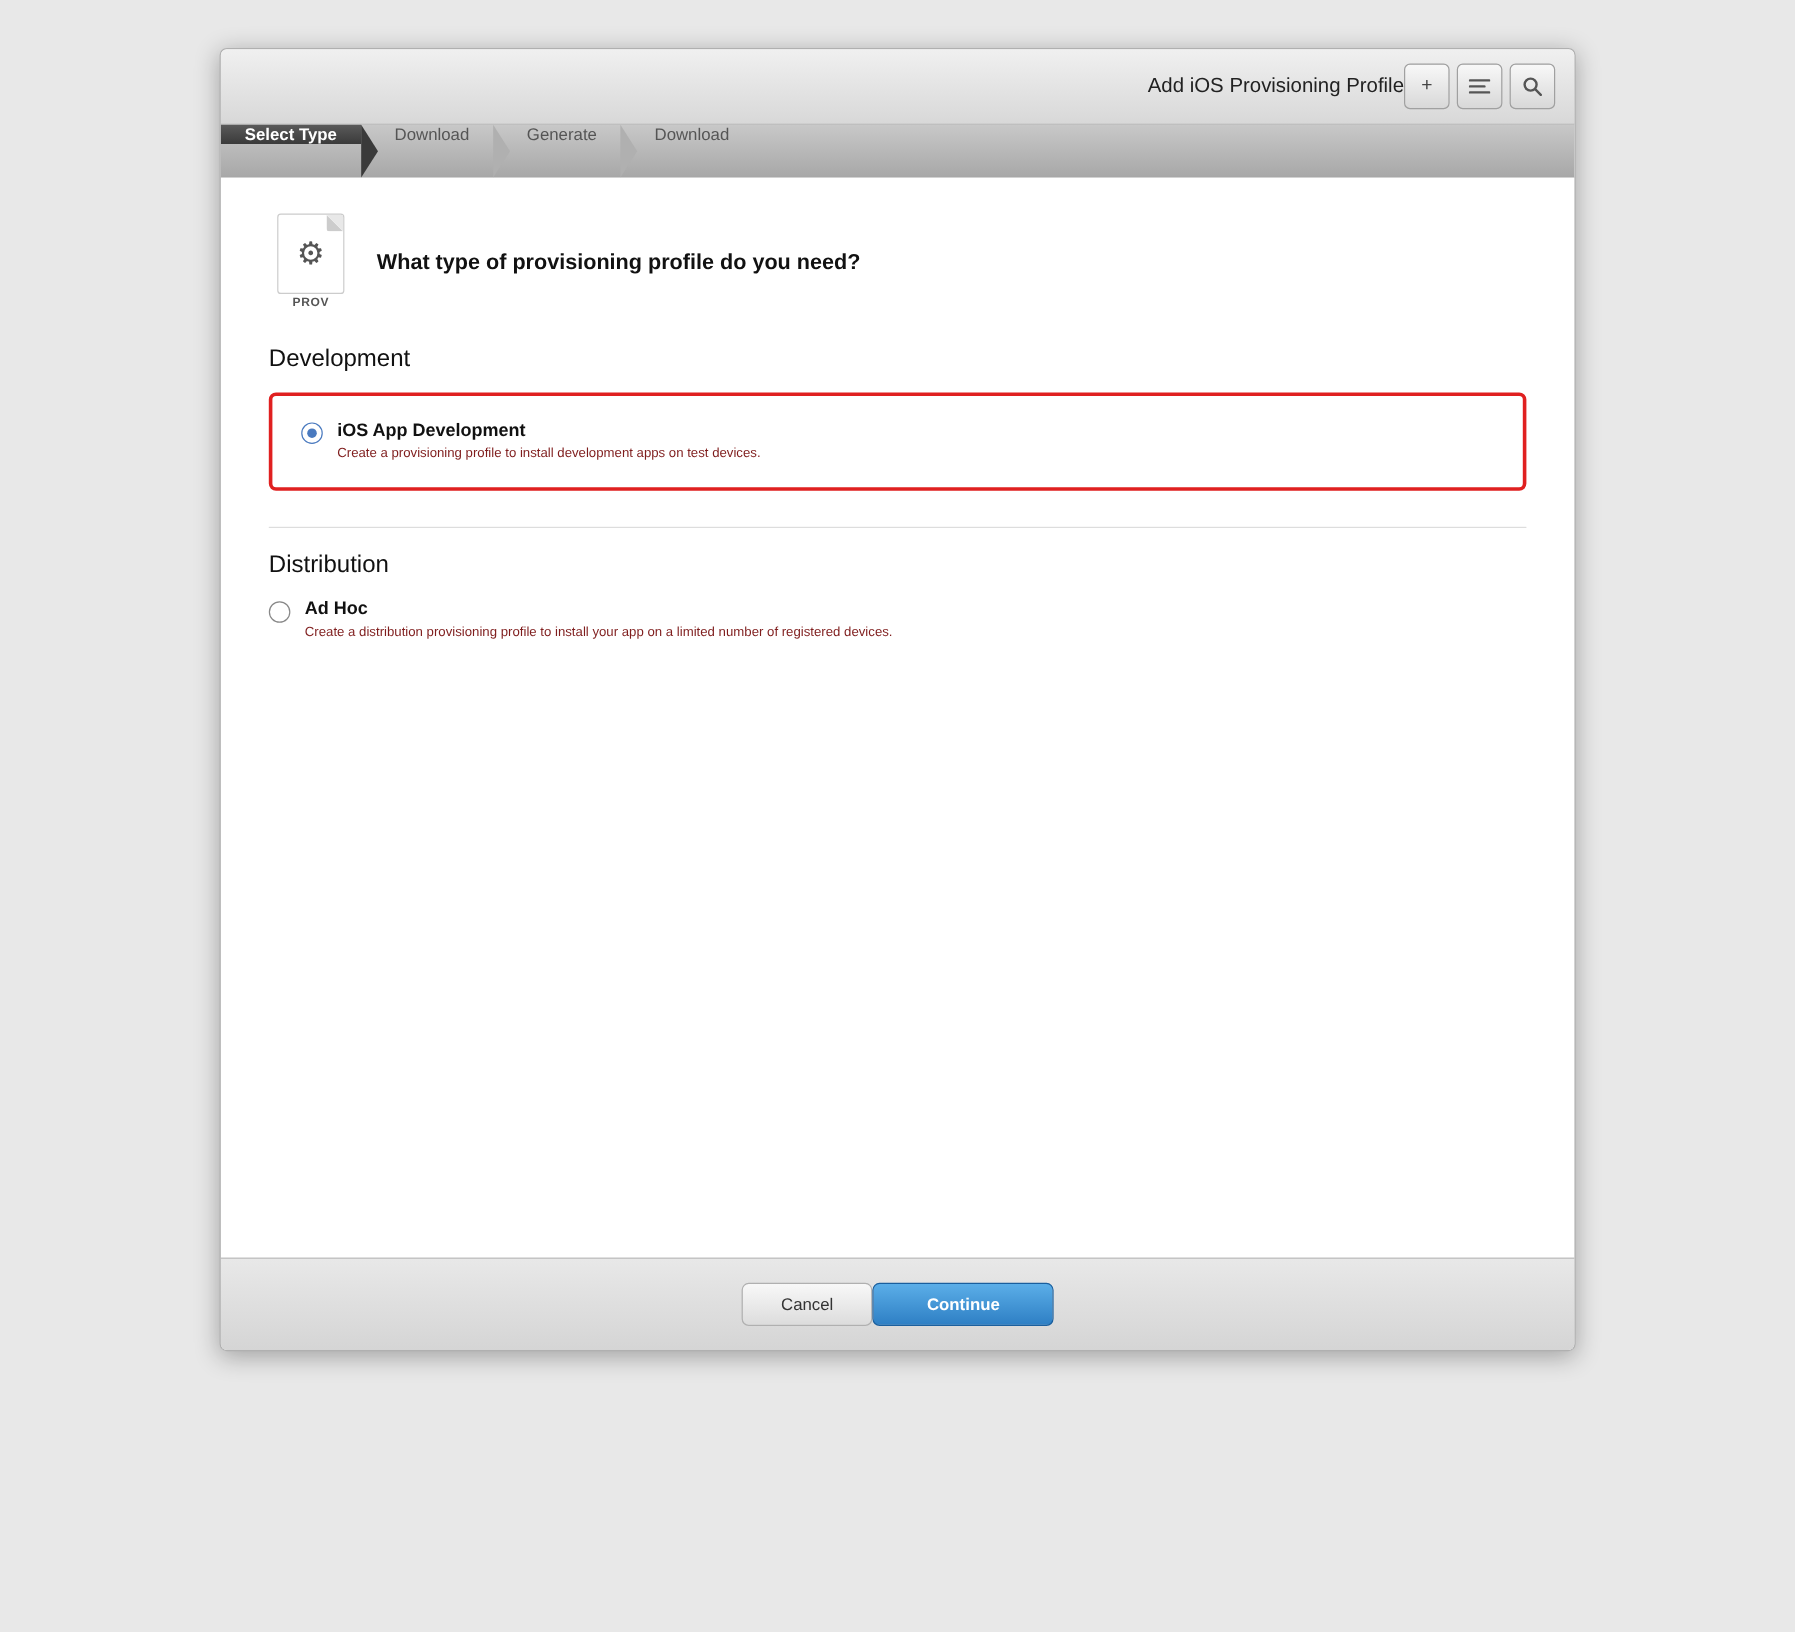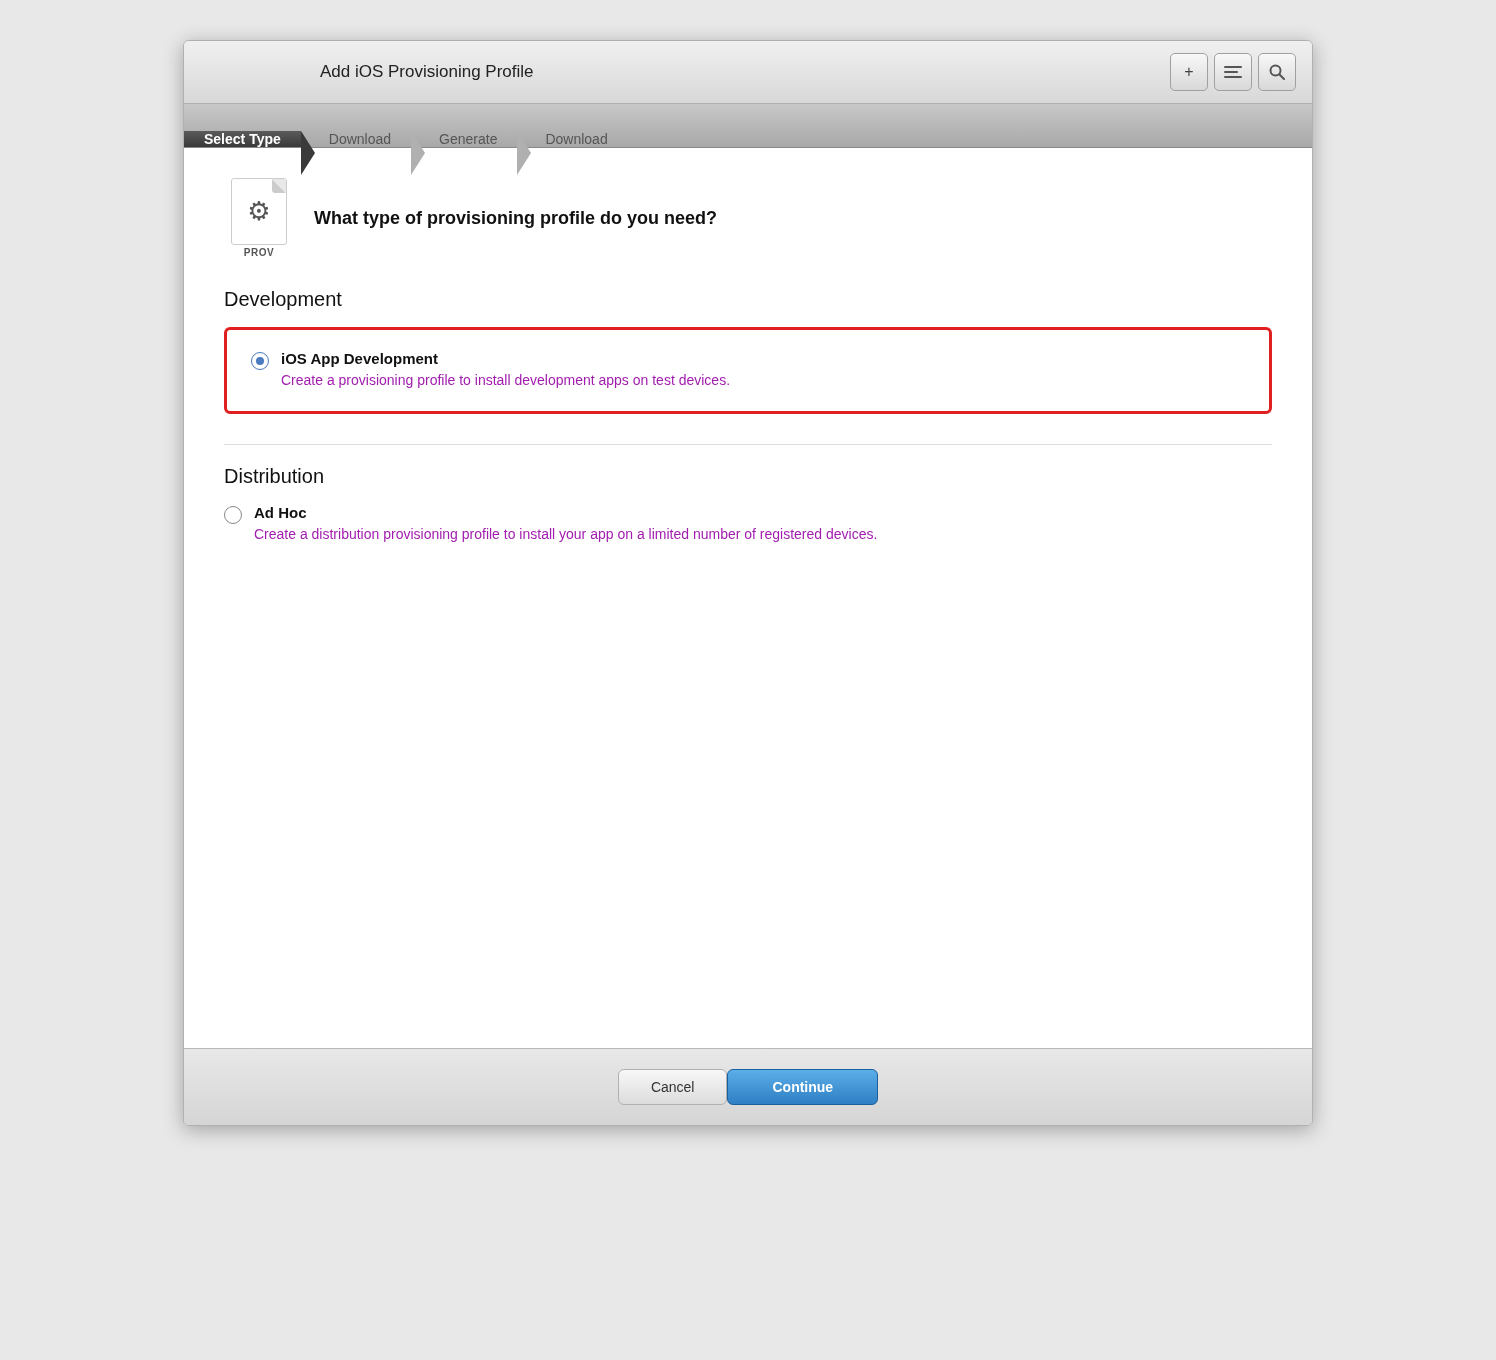--- a/index.html
+++ b/index.html
@@ -31,21 +31,21 @@
       display: flex;
       align-items: center;
       justify-content: space-between;
     }
 
     .title-bar-title {
       font-size: 17px;
       font-weight: 500;
       color: #222;
       flex: 1;
-      text-align: left;
+      text-align: right;
     }
 
     .title-bar-actions {
       display: flex;
       gap: 6px;
     }
 
     .title-bar-btn {
       width: 38px;
       height: 38px;
@@ -58,21 +58,21 @@
       justify-content: center;
       font-size: 16px;
       color: #444;
     }
 
     
     .steps-bar {
       display: flex;
       background: linear-gradient(to bottom, #c8c8c8, #a8a8a8);
       border-bottom: 1px solid #888;
-      align-items: flex-end;
+      align-items: flex-start;
       height: 44px;
     }
 
     .step {
       display: flex;
       align-items: center;
       padding: 0 20px 0 28px;
       font-size: 14px;
       color: #555;
       position: relative;
@@ -257,22 +257,22 @@
     }
 
     .option-title {
       font-size: 15px;
       font-weight: 700;
       color: #111;
       margin-bottom: 4px;
     }
 
     .option-desc {
-      font-size: 14px;
-      color: #a21caf;
+      font-size: 11px;
+      color: #7f1d1d;
       line-height: 1.4;
     }
 
     
     .divider {
       height: 1px;
       background: #ddd;
       margin: 20px 0;
     }
 

